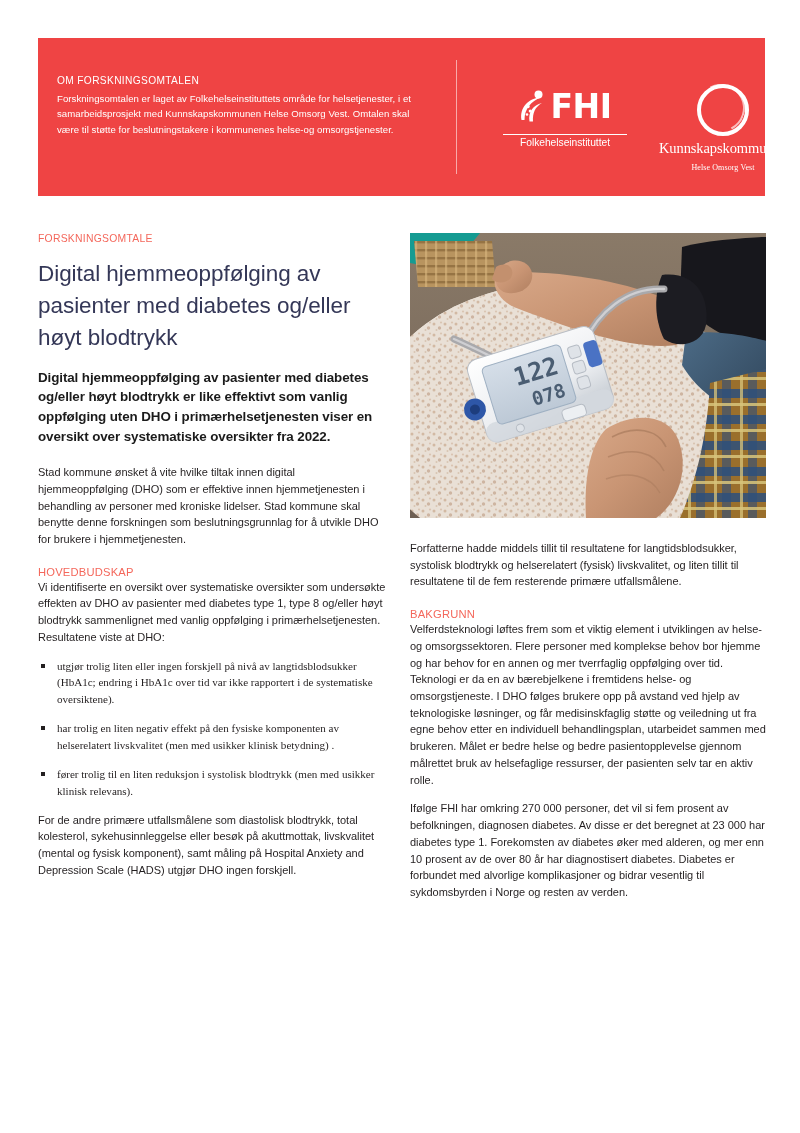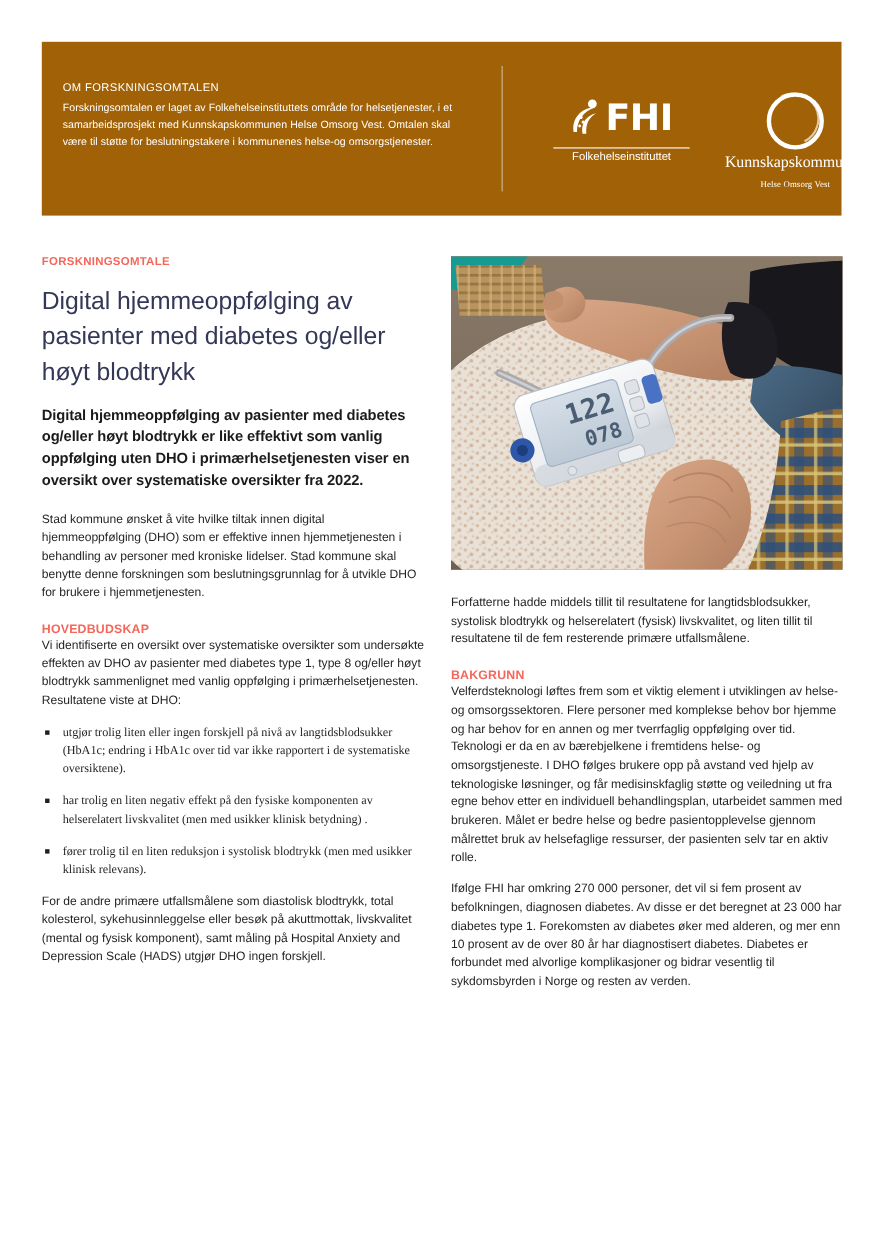--- a/index.html
+++ b/index.html
@@ -16,21 +16,21 @@
     overflow: hidden;
   }
 
   
   .header-banner {
     position: absolute;
     left: 38px;
     top: 38px;
     width: 727px;
     height: 158px;
-    background: #a16207;
+    background: #ef4444;
     box-sizing: border-box;
   }
   .header-text-block {
     position: absolute;
     left: 19px;
     top: 36px;
     width: 375px;
     color: #ffffff;
   }
   .header-kicker {
@@ -147,21 +147,21 @@
   .col-right {
     position: absolute;
     left: 410px;
     top: 233px;
     width: 356px;
   }
 
   .section-kicker {
     color: #f4675b;
     font-size: 10.4px;
-    font-weight: 700;
+    font-weight: 400;
     letter-spacing: 0.25px;
     margin: 0 0 14px 0;
   }
 
   h1.doc-title {
     color: #343757;
     font-size: 22.5px;
     font-weight: 400;
     line-height: 1.42;
     margin: 0 0 14px 0;
@@ -181,21 +181,21 @@
     font-size: 11px;
     line-height: 1.52;
     margin: 0 0 12px 0;
     letter-spacing: -0.02px;
     color: #231f20;
   }
 
   .block-head {
     color: #f4675b;
     font-size: 11.2px;
-    font-weight: 700;
+    font-weight: 400;
     letter-spacing: 0.2px;
     margin: 18px 0 1px 0;
   }
 
   ul.bullets {
     list-style: none;
     margin: 12px 0 12px 0;
     padding: 0;
     font-family: Liberation Serif, serif;
   }

